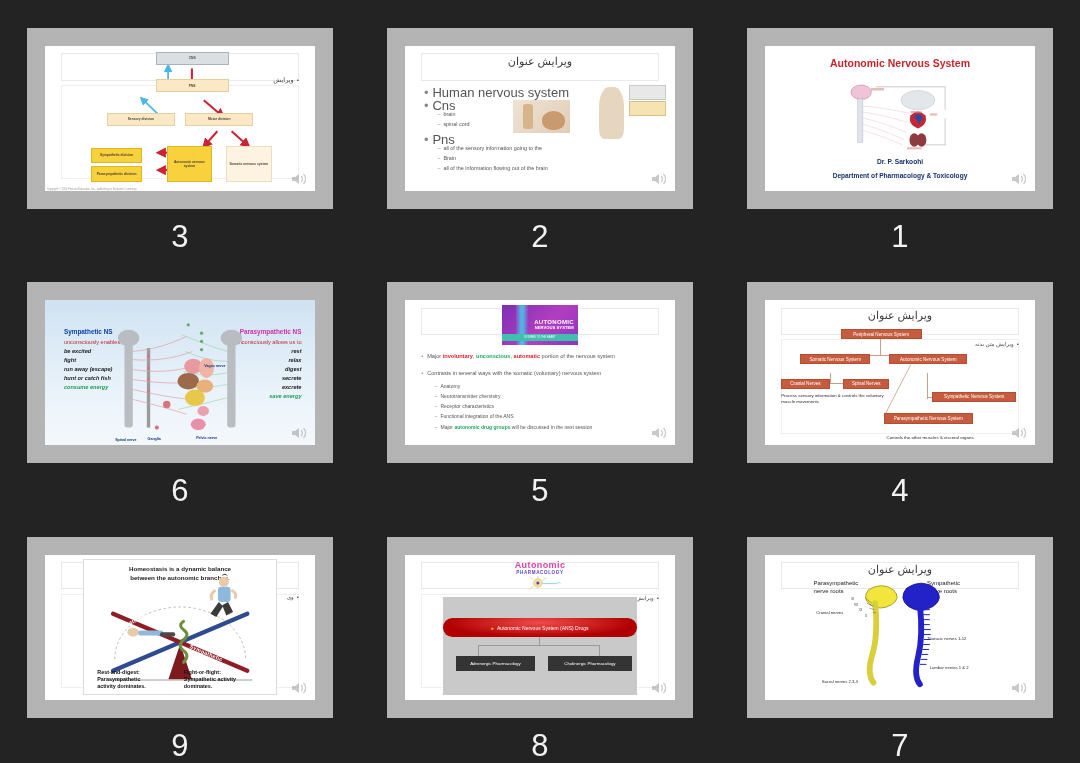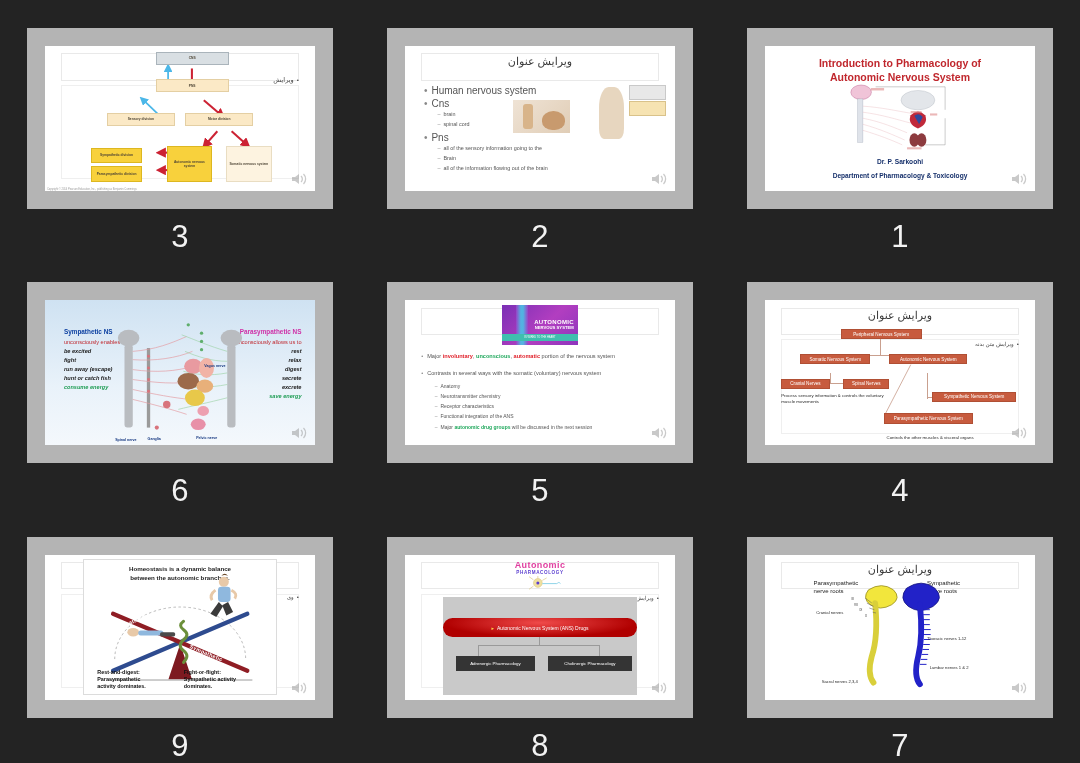--- a/index.html
+++ b/index.html
@@ -79,21 +79,21 @@
   .s3 .grey{background:#d9dfe3;border:1px solid #aab4bb;}
   .s3 .cream{background:#fbe9c6;border:1px solid #e4cfa3;}
   .s3 .gold{background:#f8d13c;border:1px solid #ddb720;}
   .s3 .pale{background:#fdf3e0;border:1px solid #e9ddc2;}
   .s3 .copy{
     position:absolute;left:2px;bottom:0px;
     font-size:2.6px;color:#9a9a9a;
   }
   
   .bl{position:absolute;color:#555;}
-  .b1{font-size:10px;}
+  .b1{font-size:13px;}
   .b2{font-size:5.4px;}
   .b1:before{content:"•";margin-right:4px;color:#888;}
   .b2:before{content:"–";margin-right:3px;color:#888;}
 
   
   .s1 .t{
     position:absolute;left:0;right:0;top:7%;
     text-align:center;color:#c0272d;
     font-size:10.5px;font-weight:bold;line-height:1.35;
   }
@@ -260,21 +260,20 @@
         </svg>
       </div>
     </div>
     <div class="num">2</div>
   </div>
 
   <div class="cell">
     <div class="thumb">
       <div class="slide s1">
         <div class="t">
-          <div>Introduction to Pharmacology of</div>
           <div>Autonomic Nervous System</div>
         </div>
         <div style="position:absolute;left:16%;top:25%;width:68%;height:50%;">
           <svg viewBox="0 0 200 120" width="100%" height="100%">
             <ellipse cx="36" cy="17" rx="17" ry="12" fill="#f0c4d8" stroke="#c06a96" stroke-width=".8"></ellipse>
             <rect x="30" y="28" width="9" height="72" fill="#dfe3ea" stroke="#9aa3b0" stroke-width=".5"></rect>
             <g stroke="#e0a0a8" stroke-width=".5" fill="none">
               <path d="M39 40 C70 42 95 48 120 52"></path>
               <path d="M39 50 C70 54 95 62 118 68"></path>
               <path d="M39 60 C70 66 92 76 112 84"></path>

